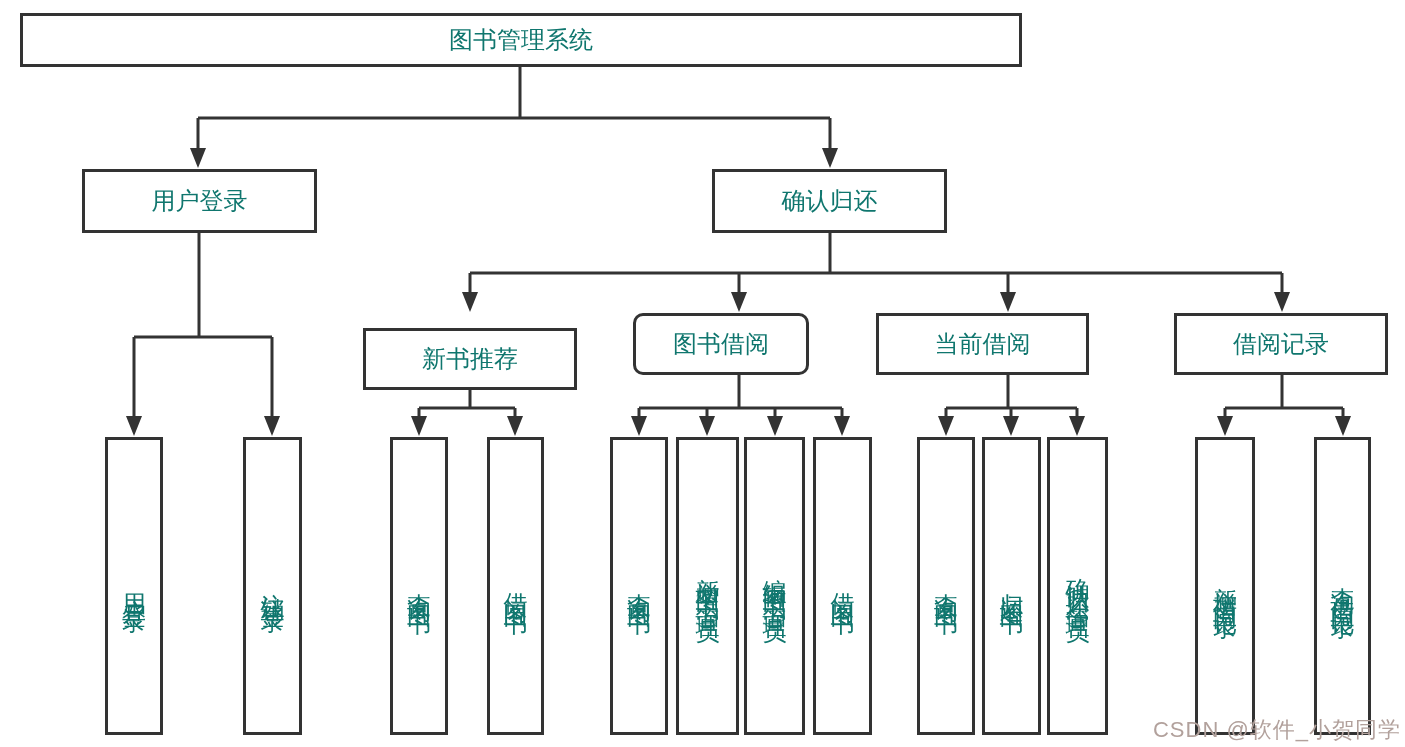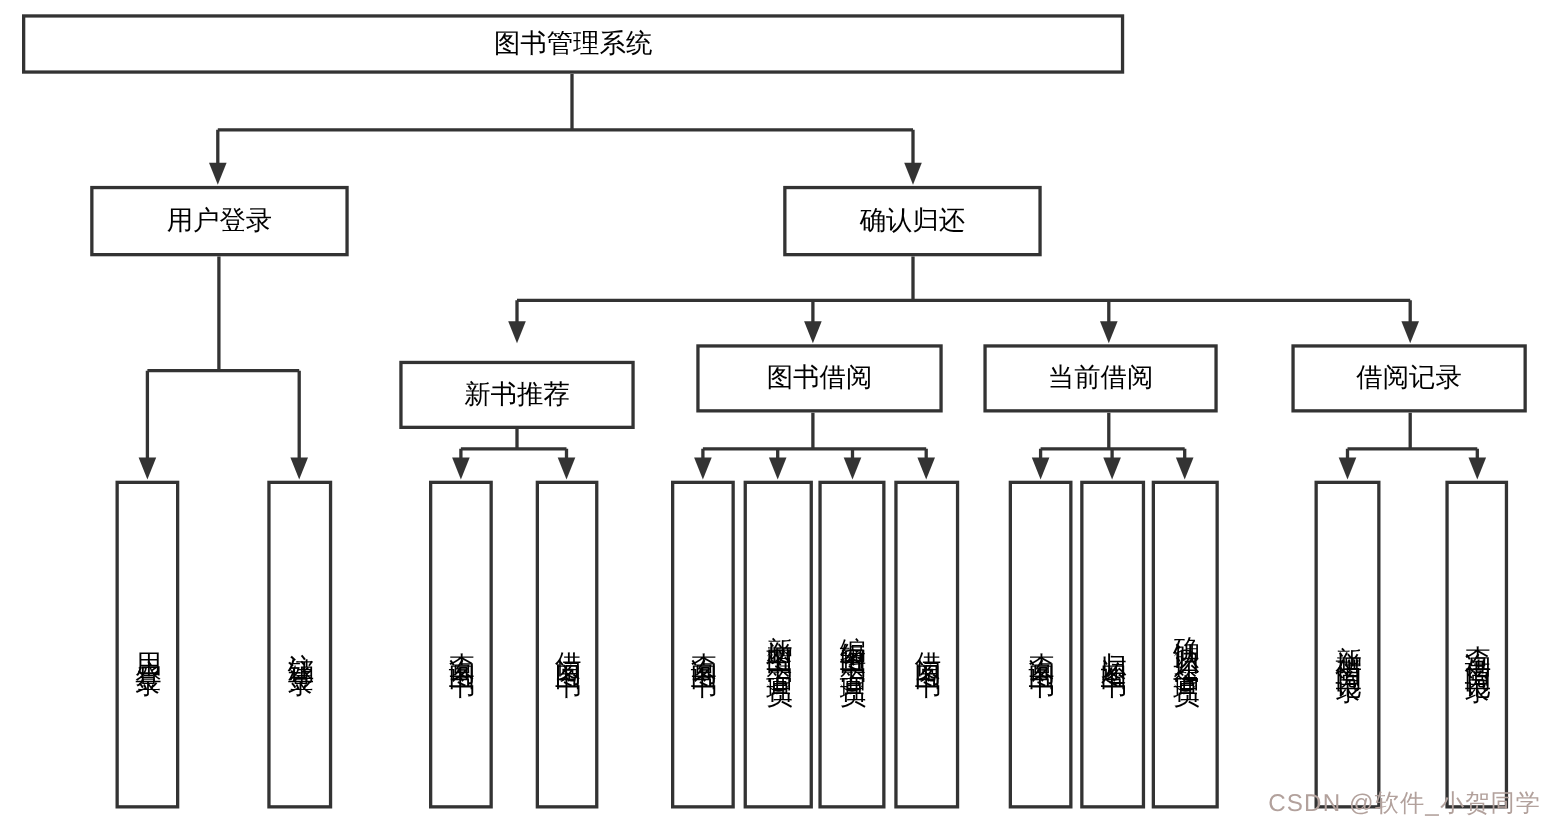--- a/index.html
+++ b/index.html
@@ -12,21 +12,21 @@
   }
   .connectors{position:absolute;left:0;top:0;width:1405px;height:747px;}
   .connectors path.lines{stroke:#333333;stroke-width:3;fill:none;}
   .connectors polygon{fill:#333333;}
   .box{
     position:absolute;
     box-sizing:border-box;
     border:3px solid #333333;
     background:#ffffff;
     display:flex;align-items:center;justify-content:center;
-    font-size:24px;color:#000000;
+    font-size:24px;color:#0f766e;
     text-align:center;
     line-height:1;
   }
   .box.v{
     writing-mode:vertical-rl;
     letter-spacing:6px;
     font-size:24px;
   }
   .watermark{
     position:absolute;
@@ -75,22 +75,22 @@
         <polygon points="1335,416 1351,416 1343,436"></polygon>
       </g>
   </svg>
 
   <div class="box" style="left:20px;top:13px;width:1002px;height:54px;">图书管理系统</div>
 
   <div class="box" style="left:82px;top:169px;width:235px;height:64px;">用户登录</div>
   <div class="box" style="left:712px;top:169px;width:235px;height:64px;">确认归还</div>
 
   <div class="box" style="left:363px;top:328px;width:214px;height:62px;">新书推荐</div>
-  <div class="box" style="left:633px;top:313px;width:224px;height:62px;">图书借阅</div>
-  <div class="box" style="left:894px;top:313px;width:213px;height:62px;">当前借阅</div>
+  <div class="box" style="left:633px;top:313px;width:176px;height:62px;border-radius:10px;">图书借阅</div>
+  <div class="box" style="left:876px;top:313px;width:213px;height:62px;">当前借阅</div>
   <div class="box" style="left:1174px;top:313px;width:214px;height:62px;text-align:center;">借阅记录</div>
 
   <div class="box v" style="left:105px;top:437px;width:58px;height:298px;">用户登录</div>
   <div class="box v" style="left:243px;top:437px;width:59px;height:298px;">注销登录</div>
 
   <div class="box v" style="left:390px;top:437px;width:58px;height:298px;">查询图书</div>
   <div class="box v" style="left:487px;top:437px;width:57px;height:298px;">借阅图书</div>
 
   <div class="box v" style="left:610px;top:437px;width:58px;height:298px;">查询图书</div>
   <div class="box v" style="left:676px;top:437px;width:63px;height:298px;">新增图书（管理员）</div>

